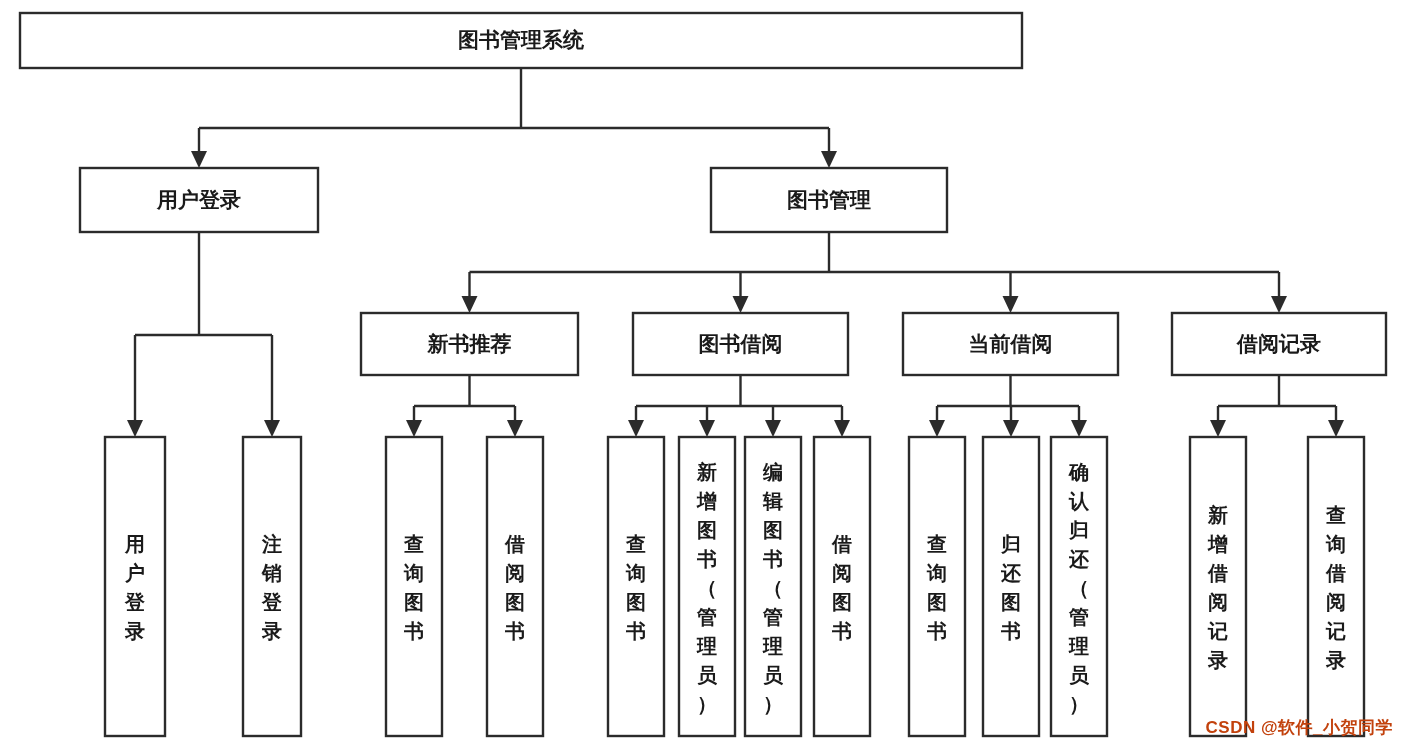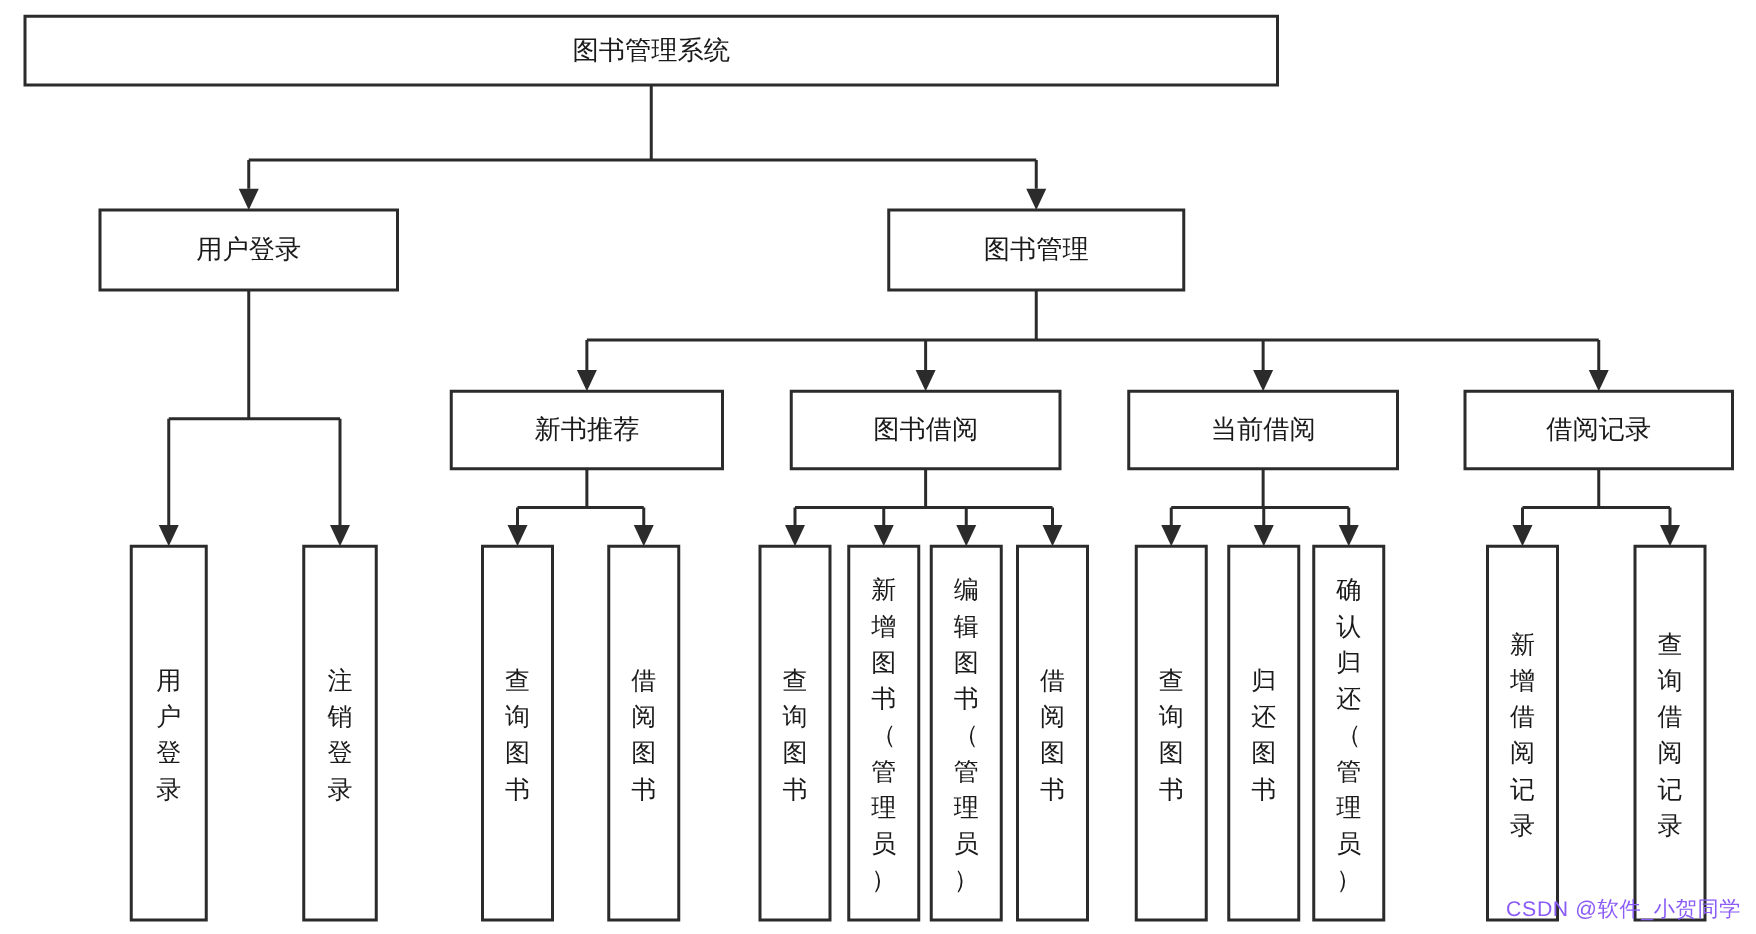--- a/index.html
+++ b/index.html
@@ -12,20 +12,21 @@
     width: 1405px;
     height: 747px;
     font-family: "Liberation Sans", "DejaVu Sans", sans-serif;
     overflow: hidden;
   }
   #diagram-root {
     position: relative;
     width: 1405px;
     height: 747px;
     background: #ffffff;
+    font-weight: bold;
   }
   svg#tree-svg {
     position: absolute;
     left: 0;
     top: 0;
     width: 1405px;
     height: 747px;
     display: block;
   }
   .node-rect {
@@ -53,21 +54,21 @@
   .node-label-vertical {
     fill: #1a1a1a;
     font-family: "Liberation Sans", "DejaVu Sans", sans-serif;
     font-size: 20px;
     text-anchor: middle;
   }
   .watermark {
     position: absolute;
     right: 12px;
     bottom: 8px;
-    color: #8b5cf6;
+    color: #c2410c;
     font-size: 17px;
     font-family: "Liberation Sans", "DejaVu Sans", sans-serif;
     letter-spacing: 0.5px;
     white-space: nowrap;
     user-select: none;
   }
 </style>
 </head>
 <body>
 

